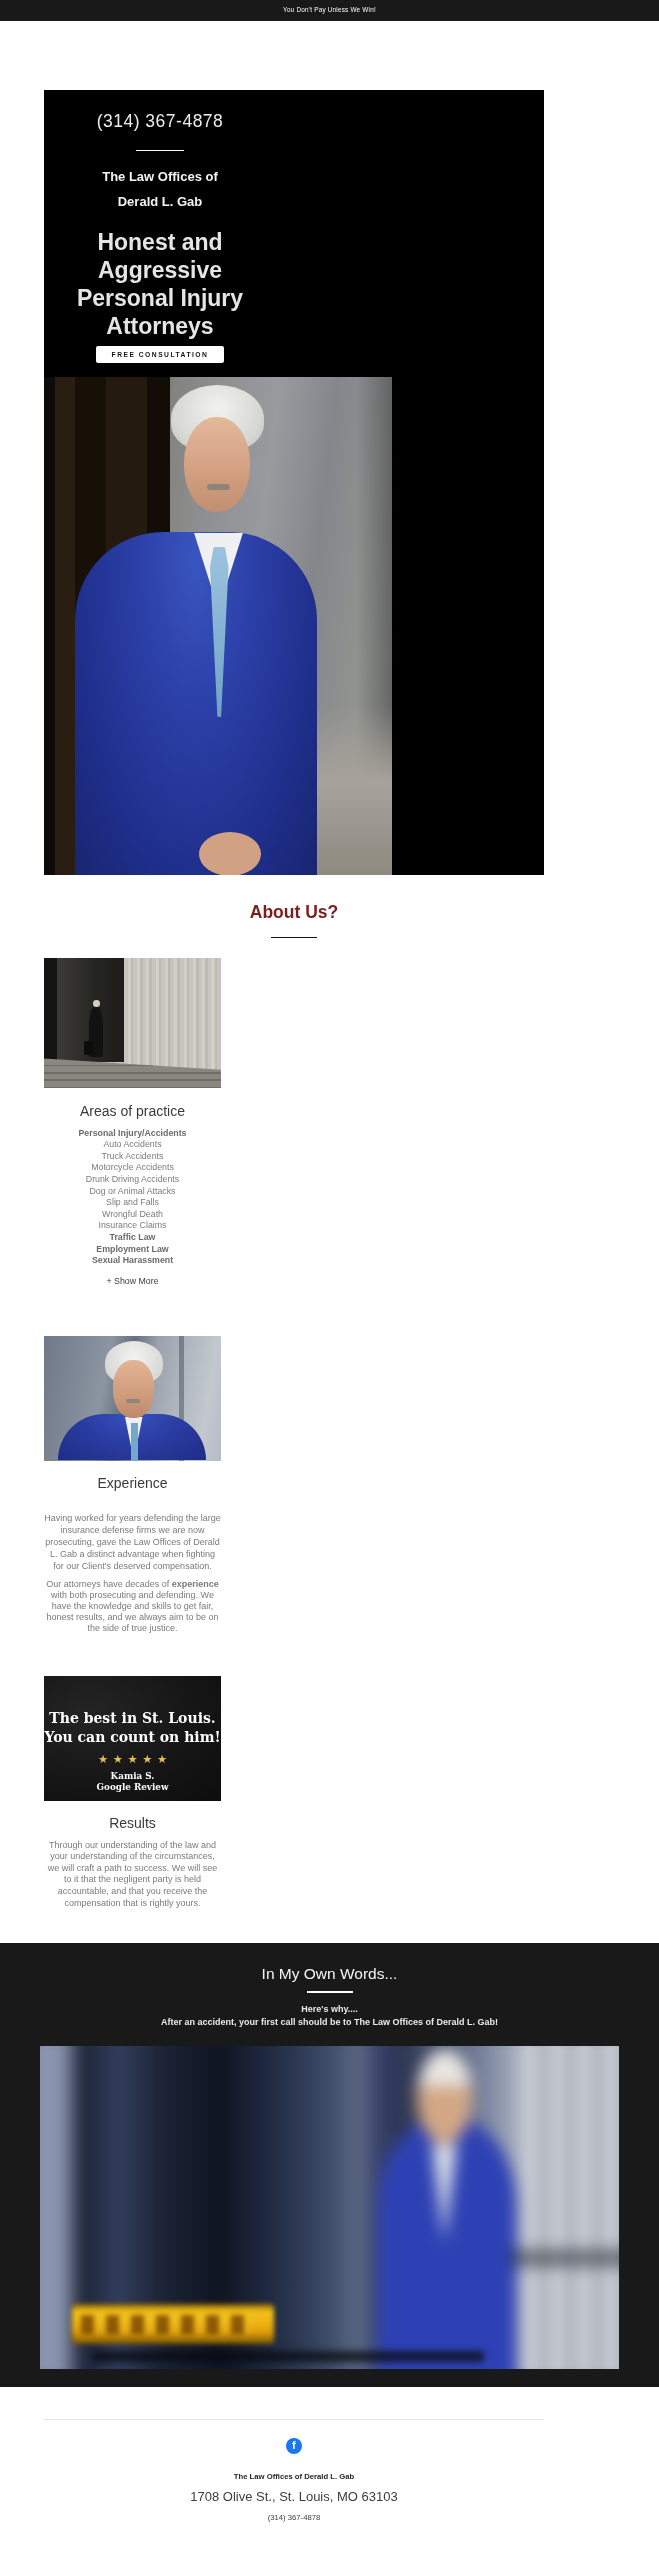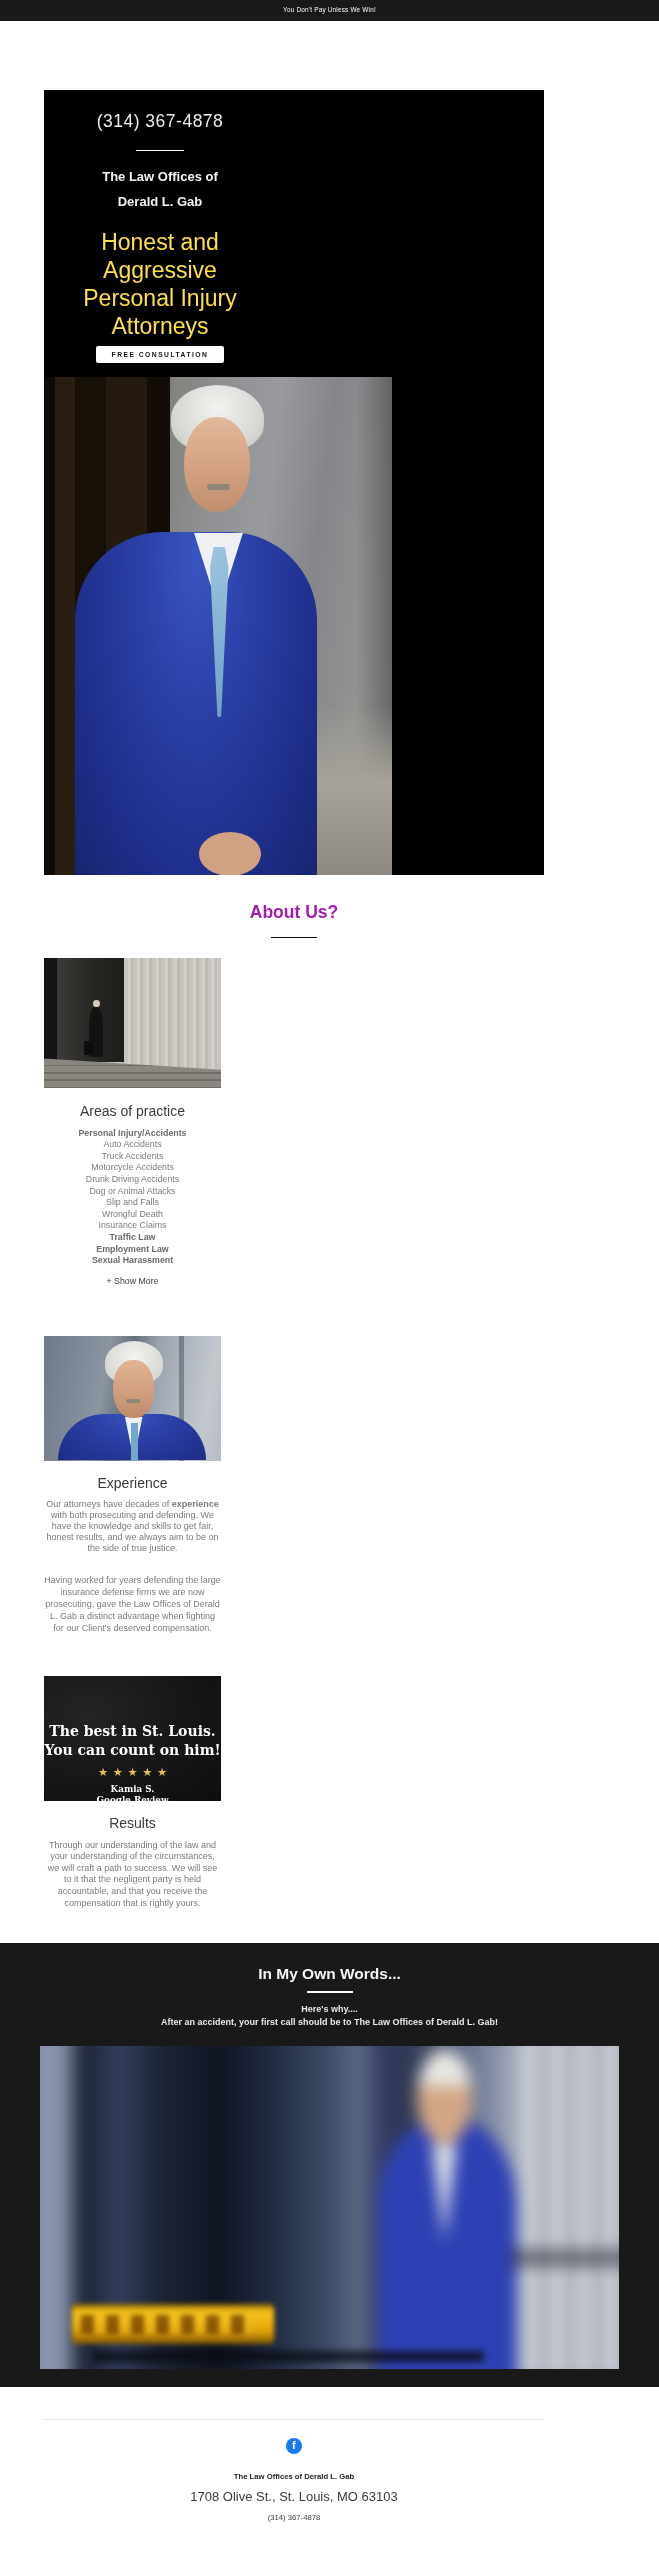--- a/index.html
+++ b/index.html
@@ -9,41 +9,41 @@
   
   .topbar{height:20.6px;background:#191919;color:#fdfdfd;font-size:6.4px;line-height:20.6px;text-align:center;letter-spacing:0.2px;}
   .gap1{height:69px;}
 
   
   .hero{background:#000;padding-top:21.6px;overflow:hidden;}
   .hero-col{width:232px;text-align:center;}
   .hero-phone{font-size:17.5px;line-height:21.6px;color:#ececec;letter-spacing:0.5px;cursor:pointer;}
   .hero-divider{width:48px;height:1px;background:#fdfdfd;margin:17px auto 0;}
   .hero-title{margin:13.4px 0 0;font-size:13px;line-height:25px;color:#f3f3f3;font-weight:bold;}
-  .hero-tagline{margin-top:13.4px;font-size:23px;line-height:28px;color:#fde047;font-weight:400;}
+  .hero-tagline{margin-top:13.4px;font-size:23px;line-height:28px;color:#e5e5e5;font-weight:700;}
   .cta{display:inline-block;margin-top:6.2px;height:17.5px;line-height:17.5px;padding:0 15.5px;background:#ffffff;color:#121212;border:none;border-radius:2.1px;font-family:"Liberation Sans",sans-serif;font-size:6.7px;font-weight:bold;letter-spacing:1.5px;cursor:pointer;}
 
   
   .photo-hero{margin-top:13.4px;width:348px;height:498px;position:relative;overflow:hidden;
     background:linear-gradient(97deg,#16100b 0%,#221910 14%,#191309 24%,#585247 26%,#83847f 32%,#8f9092 44%,#999a9e 58%,#84868c 72%,#90928f 84%,#9b9c98 100%);}
   .photo-hero div{position:absolute;}
   .ph-door{left:0;top:0;width:126px;height:100%;background:linear-gradient(90deg,#0e0a07 0 11.3px,#2a1d12 11.3px 31px,#171007 31px 62px,#241a10 62px 103px,#120d06 103px 126px);}
   .ph-colshadow{right:0;top:0;width:36px;height:100%;background:linear-gradient(90deg,rgba(40,40,45,0),rgba(40,40,45,.45));}
   .ph-steps{right:0;bottom:0;width:98px;height:170px;background:linear-gradient(180deg,rgba(125,127,131,.0),#a7a29a 45%,#8f8a80);}
   .ph-suit{left:31px;top:155px;width:242px;height:344px;background:radial-gradient(ellipse at 50% 8%,#3a55c0 0%,#2b3fa6 35%,#1f2f8c 70%,#18256f 100%);border-radius:88px 88px 0 0;}
   .ph-shirt{left:150px;top:156px;width:49px;height:77px;background:#eef0f2;clip-path:polygon(0 0,100% 0,50% 100%);}
   .ph-tie{left:166px;top:170px;width:18.5px;height:170px;background:linear-gradient(180deg,#9cc3de,#6fa3c6);clip-path:polygon(20% 0,80% 0,100% 12%,60% 100%,40% 100%,0 12%);}
   .ph-hair{left:127px;top:8.2px;width:93px;height:67px;border-radius:55% 55% 45% 45%;background:radial-gradient(circle at 50% 35%,#f2f2f0,#d6d7d3 70%,#b9bab6);}
   .ph-face{left:140px;top:40px;width:66px;height:95px;border-radius:48%;background:linear-gradient(180deg,#e3b89b 0%,#d3a182 55%,#c08f70 100%);}
   .ph-must{left:163px;top:107px;width:23px;height:6.2px;border-radius:3.1px;background:#8d8579;}
   .ph-hands{left:155px;top:455px;width:62px;height:44px;border-radius:50%;background:#d0a183;}
 
   
   .about{padding-top:27px;padding-bottom:34px;}
-  .about-heading{font-size:17.5px;line-height:20.6px;font-weight:bold;color:#a21caf;text-align:center;}
+  .about-heading{font-size:17.5px;line-height:20.6px;font-weight:bold;color:#7f1d1d;text-align:center;}
   .about-divider{width:46px;height:1.5px;background:#111;margin:14.4px auto 0;}
   .col{width:177px;text-align:center;}
   .sec-title{margin-top:14.4px;font-size:14px;line-height:17.5px;color:#3a3a3a;font-weight:400;}
   .areas-list{list-style:none;margin:7.7px 0 0;padding:0;font-size:8.8px;line-height:11.6px;color:#7b7b7b;}
   .areas-list .bold{font-weight:bold;color:#6b6b6b;}
   .para{margin:11.3px 0 0;font-size:9px;line-height:11.3px;color:#7b7b7b;}
   .show-more{margin-top:8.8px;font-size:8.8px;line-height:11.3px;color:#3c3c3c;cursor:pointer;}
   .p1{margin-top:6.2px;line-height:11px;}
   .p2{margin-top:19.6px;line-height:12px;}
   .results-para{margin-top:7.2px;line-height:11.6px;}
@@ -68,28 +68,28 @@
   .hs-shirt{left:81px;top:81px;width:17.5px;height:43px;background:#eef0f2;clip-path:polygon(0 0,100% 0,50% 100%);}
   .hs-tie{left:87px;top:87px;width:7.2px;height:38px;background:#74a8cb;}
   .hs-hair{left:61px;top:5.2px;width:58px;height:43px;border-radius:50% 50% 40% 40%;background:radial-gradient(circle at 50% 40%,#f4f4f2,#d8d9d5 75%,#c2c3bf);}
   .hs-face{left:69px;top:24px;width:41px;height:58px;border-radius:46%;background:linear-gradient(180deg,#e2b495,#cf9c7c 60%,#bc8a6a);}
   .hs-must{left:82px;top:63px;width:14.4px;height:4.1px;background:#8f8678;border-radius:2.1px;}
 
   
   .review-card{margin-top:42px;width:177px;height:125px;color:#fff;text-align:center;
     font-family:"DejaVu Serif",serif;
     background:radial-gradient(ellipse at 25% 30%,#242424 0%,#161616 55%,#0d0d0d 100%);}
-  .review-quote{padding-top:46px;font-size:14px;line-height:19px;font-weight:bold;}
+  .review-quote{padding-top:33px;font-size:14px;line-height:19px;font-weight:bold;}
   .stars{margin-top:7.7px;font-size:11.3px;line-height:12.4px;color:#e6c04e;letter-spacing:4.6px;text-indent:4.6px;}
   .reviewer{margin-top:4.6px;font-size:8.8px;line-height:10.8px;font-weight:bold;}
   .source{font-size:8.8px;line-height:10.8px;font-weight:bold;}
 
   
   .own{background:#191919;padding:20.6px 0 18px;color:#fff;text-align:center;}
-  .own-heading{font-size:15.5px;line-height:19.6px;font-weight:bold;color:#f5f5f5;}
+  .own-heading{font-size:15.5px;line-height:19.6px;font-weight:normal;color:#f5f5f5;}
   .own-divider{width:46px;height:1.5px;background:#fdfdfd;margin:7.7px auto 0;}
   .own-line{margin-top:10.8px;font-size:9px;line-height:12.4px;font-weight:bold;color:#e9e9e9;}
   .own-line + .own-line{margin-top:0;}
 
   
   .video{margin:17.5px auto 0;width:579px;height:323px;position:relative;overflow:hidden;background:#262e42;cursor:pointer;}
   .v-blur{position:absolute;inset:-13px;filter:blur(7.7px);}
   .v-blur div{position:absolute;}
   .v-base{inset:0;background:linear-gradient(90deg,#8a94af 0%,#8a94af 6%,#1a2133 9%,#333f5e 15%,#1c2435 22%,#0f1422 32%,#243048 42%,#3f4c68 50%,#5d6a84 55%,#37406a 58%,#2c3550 62%,#7c86a0 76%,#c3c7d0 84%,#aeb3bf 90%,#d0d3da 96%,#b9bec8 100%);}
   .v-suit{left:58%;top:24%;width:23%;height:86%;background:#2e41b4;border-radius:50% 50% 0 0 / 30% 30% 0 0;}
@@ -177,22 +177,22 @@
       <div class="hs-line"></div>
       <div class="hs-suit"></div>
       <div class="hs-shirt"></div>
       <div class="hs-tie"></div>
       <div class="hs-hair"></div>
       <div class="hs-face"></div>
       <div class="hs-must"></div>
     </div>
 
     <div class="sec-title">Experience</div>
+    <div class="para p2">Having worked for years defending the large insurance defense firms we are now prosecuting, gave the Law Offices of Derald L. Gab a distinct advantage when fighting for our Client's deserved compensation.</div>
     <div class="para p1"><span>Our attorneys have decades of </span><b>experience</b><span> with both prosecuting and defending. We have the knowledge and skills to get fair, honest results, and we always aim to be on the side of true justice.</span></div>
-    <div class="para p2">Having worked for years defending the large insurance defense firms we are now prosecuting, gave the Law Offices of Derald L. Gab a distinct advantage when fighting for our Client's deserved compensation.</div>
 
     <div class="review-card">
       <div class="review-quote"><span>The best in St. Louis.</span><br><span>You can count on him!</span></div>
       <div class="stars">★★★★★</div>
       <div class="reviewer">Kamia S.</div>
       <div class="source">Google Review</div>
     </div>
 
     <div class="sec-title">Results</div>
     <div class="para results-para">Through our understanding of the law and your understanding of the circumstances, we will craft a path to success. We will see to it that the negligent party is held accountable, and that you receive the compensation that is rightly yours.</div>

